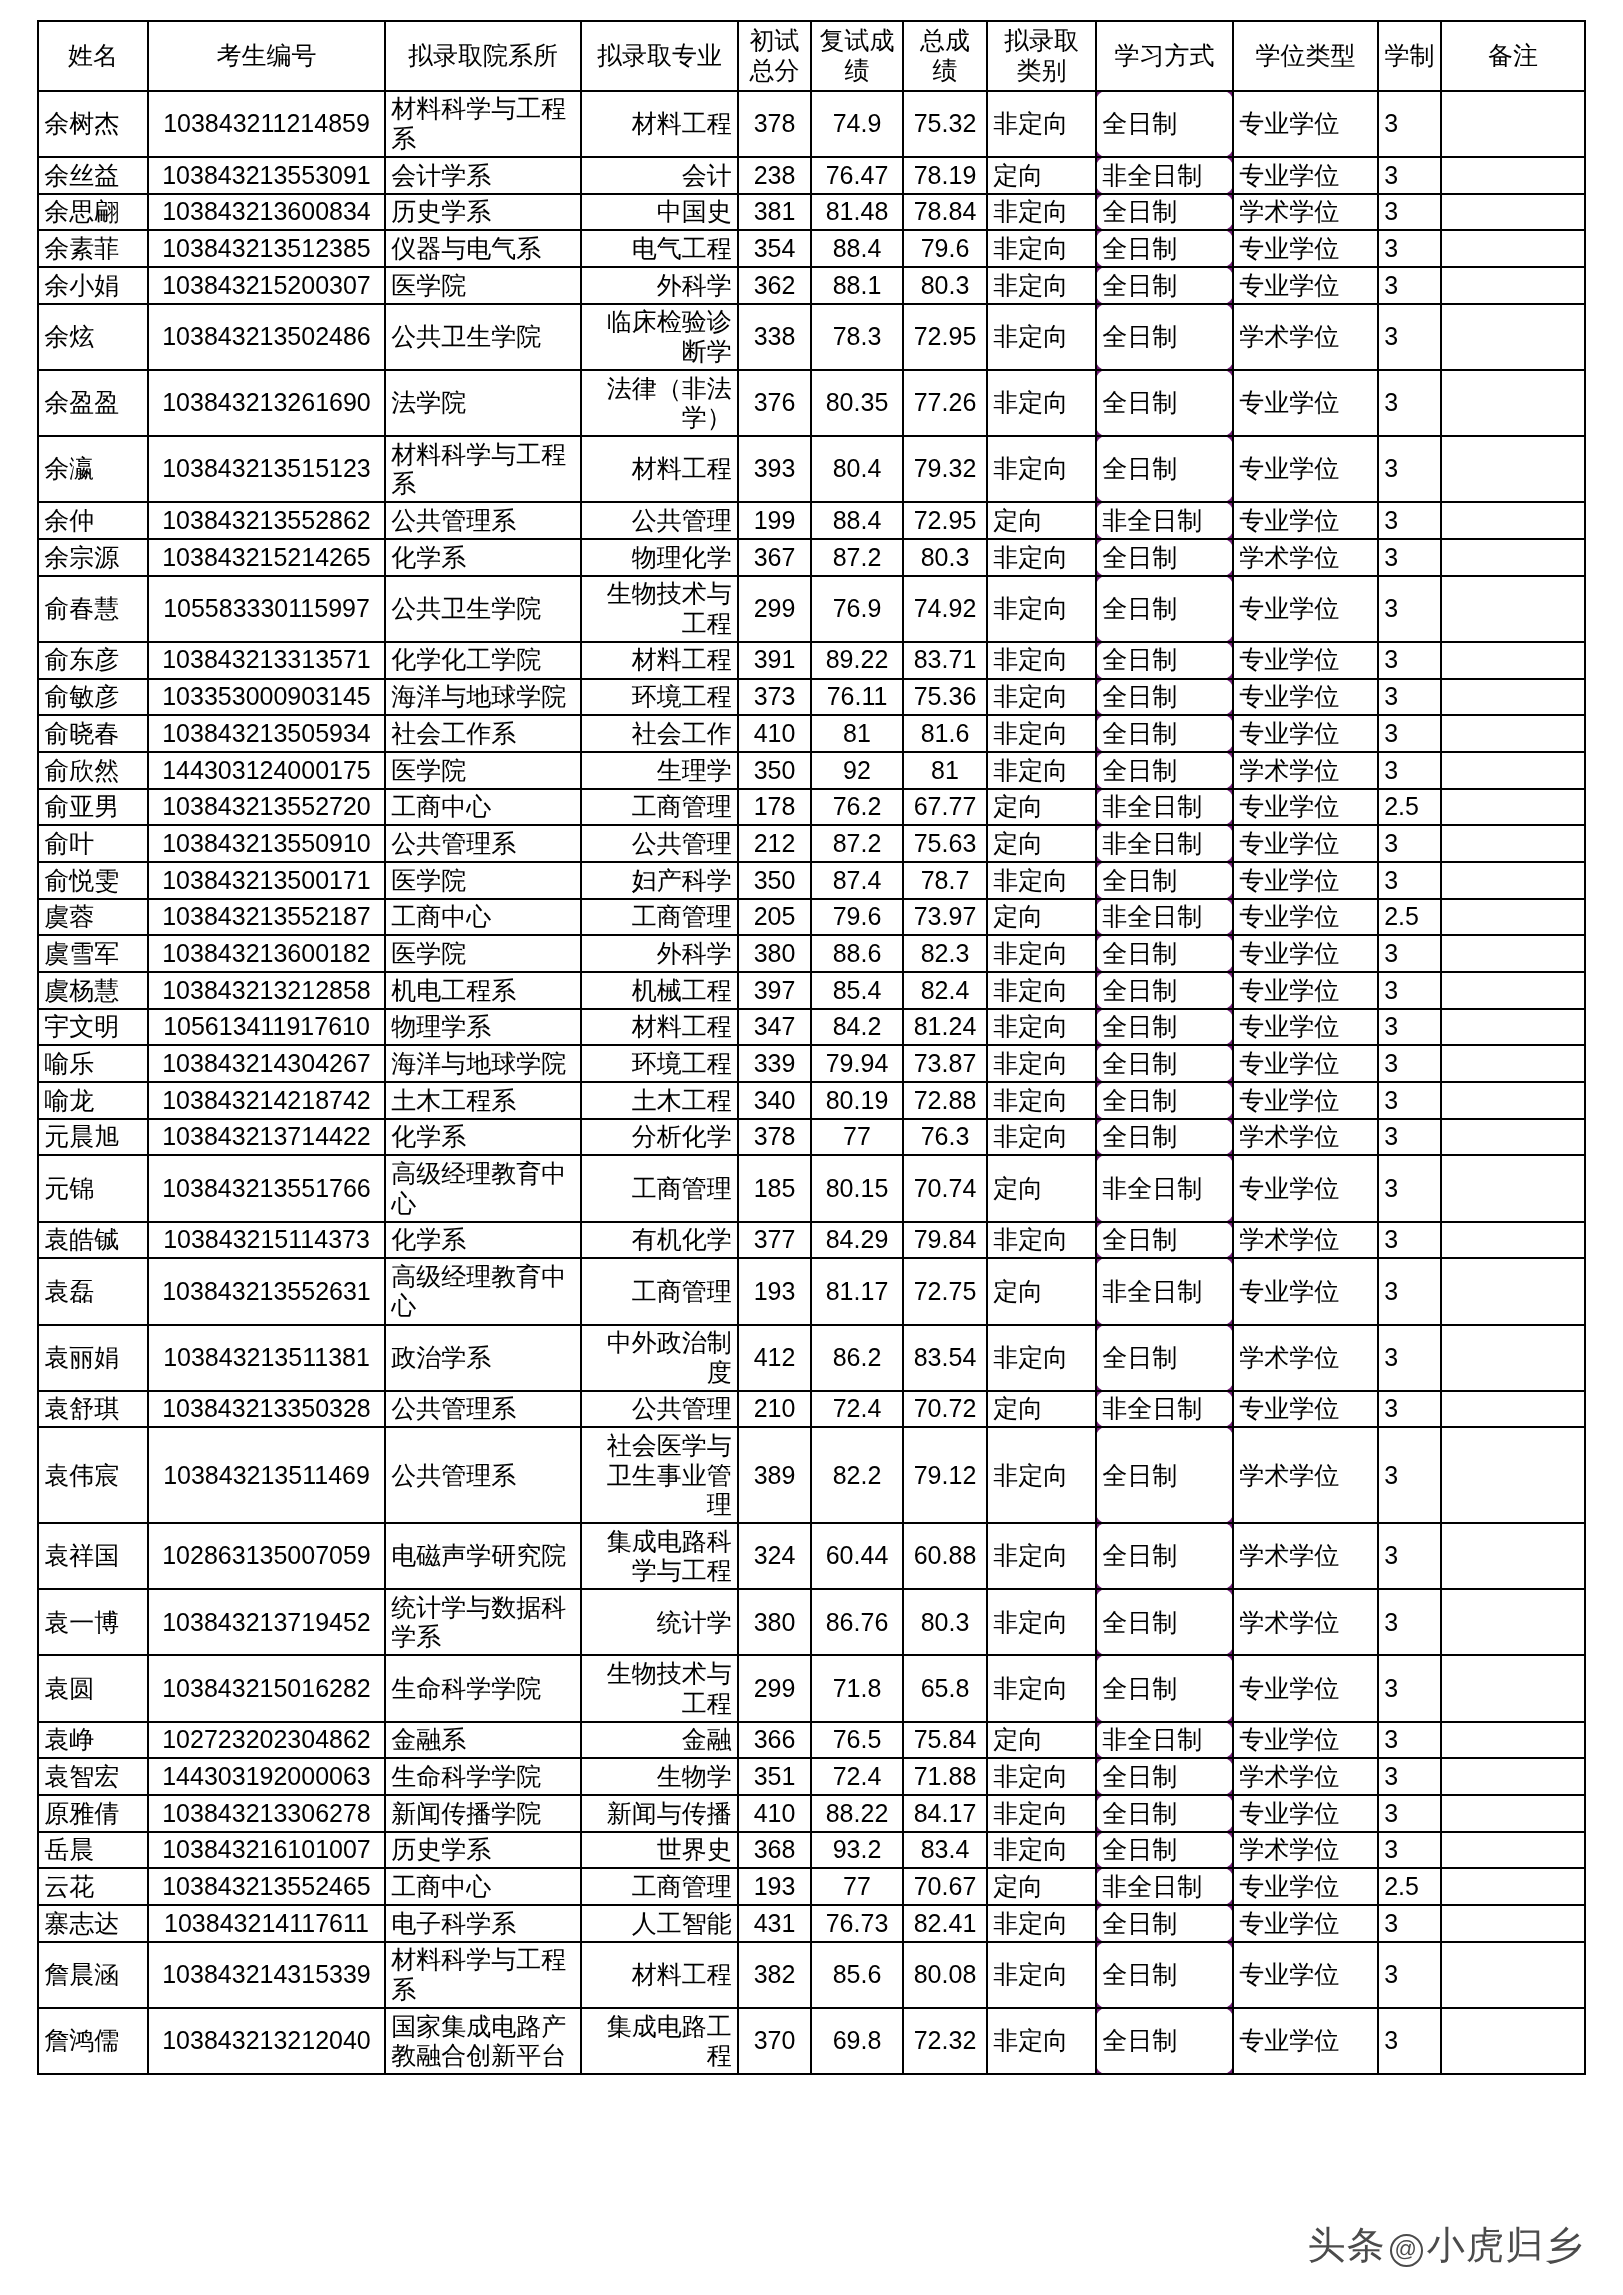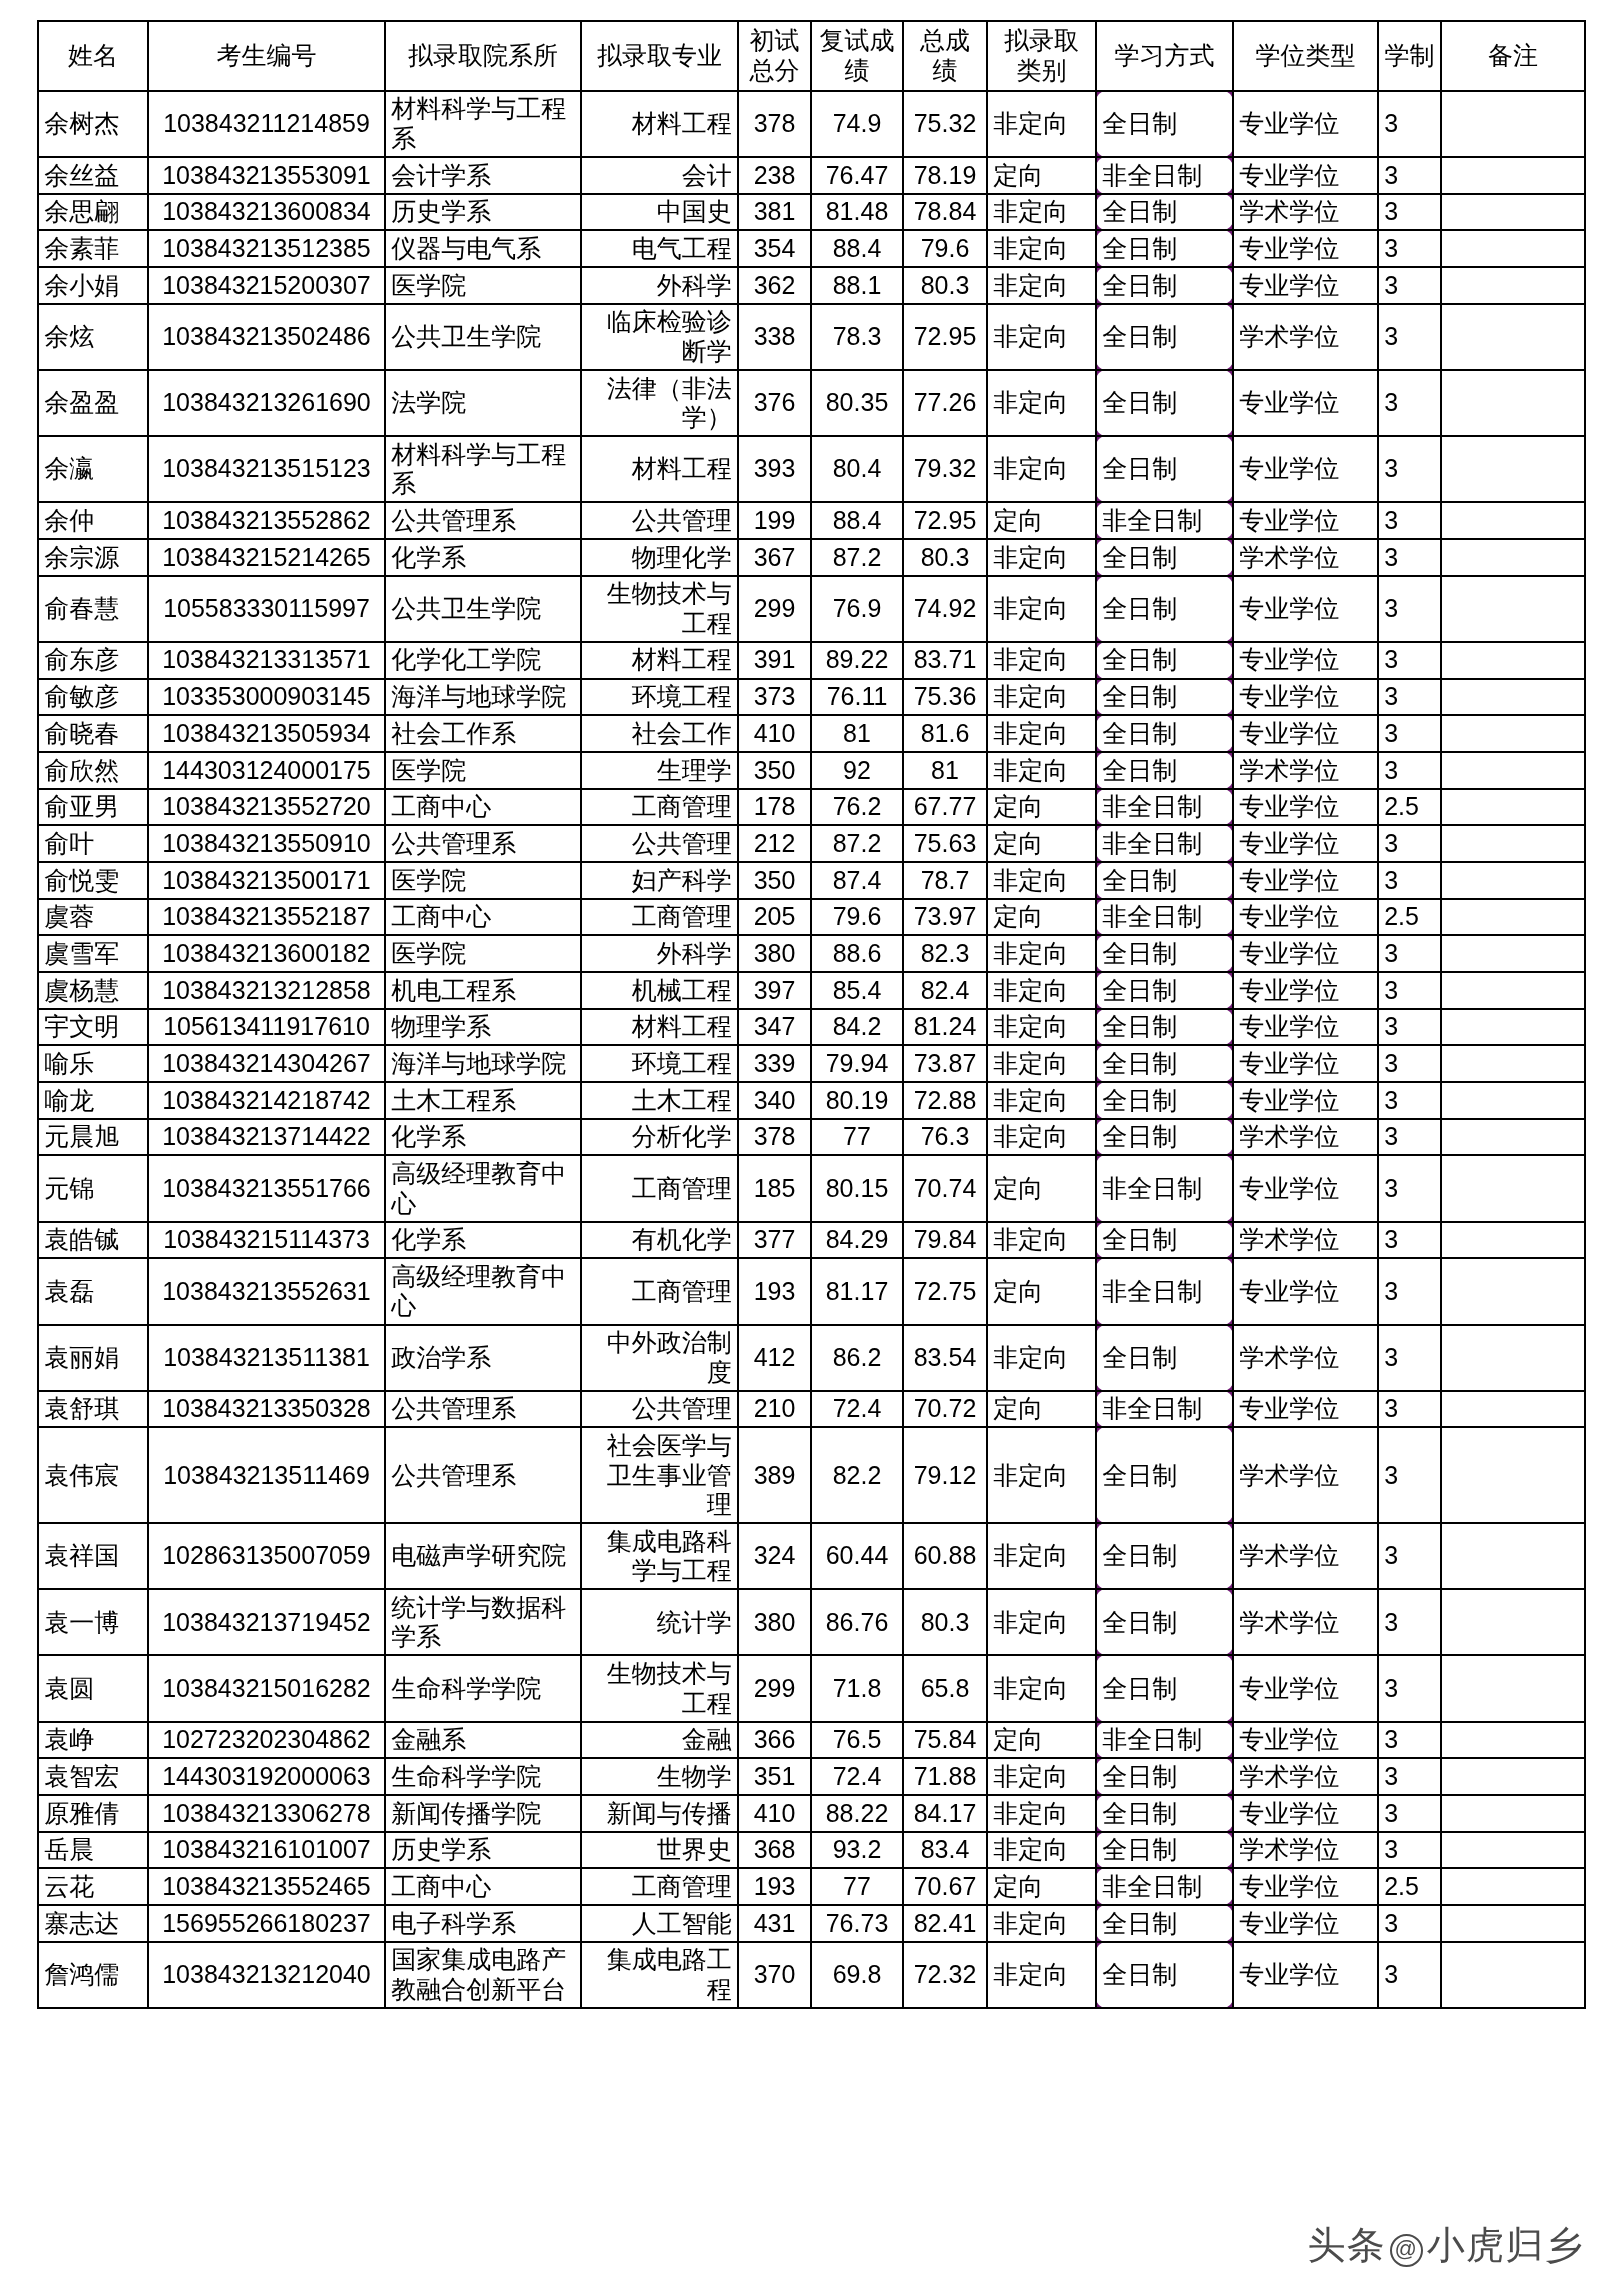--- a/index.html
+++ b/index.html
@@ -669,26 +669,40 @@
           <td class="num">77</td>
           <td class="num">70.67</td>
           <td class="cat">定向</td>
           <td class="mode">非全日制</td>
           <td class="degree">专业学位</td>
           <td class="years">2.5</td>
           <td class="remark"></td>
         </tr>
         <tr>
           <td class="name">寨志达</td>
-          <td class="id">156955266180237</td>
+          <td class="id">103843214117611</td>
           <td class="dept">电子科学系</td>
           <td class="major">人工智能</td>
           <td class="num">431</td>
           <td class="num">76.73</td>
           <td class="num">82.41</td>
+          <td class="cat">非定向</td>
+          <td class="mode">全日制</td>
+          <td class="degree">专业学位</td>
+          <td class="years">3</td>
+          <td class="remark"></td>
+        </tr>
+        <tr>
+          <td class="name">詹晨涵</td>
+          <td class="id">103843214315339</td>
+          <td class="dept">材料科学与工程系</td>
+          <td class="major">材料工程</td>
+          <td class="num">382</td>
+          <td class="num">85.6</td>
+          <td class="num">80.08</td>
           <td class="cat">非定向</td>
           <td class="mode">全日制</td>
           <td class="degree">专业学位</td>
           <td class="years">3</td>
           <td class="remark"></td>
         </tr>
         <tr>
           <td class="name">詹鸿儒</td>
           <td class="id">103843213212040</td>
           <td class="dept">国家集成电路产教融合创新平台</td>

